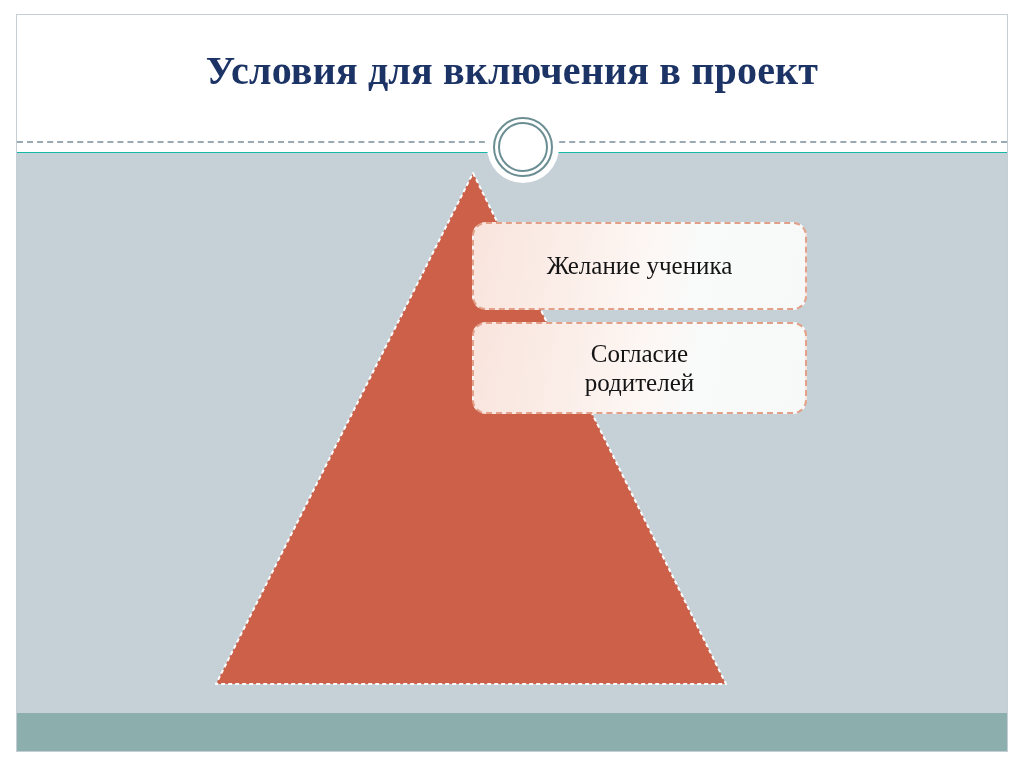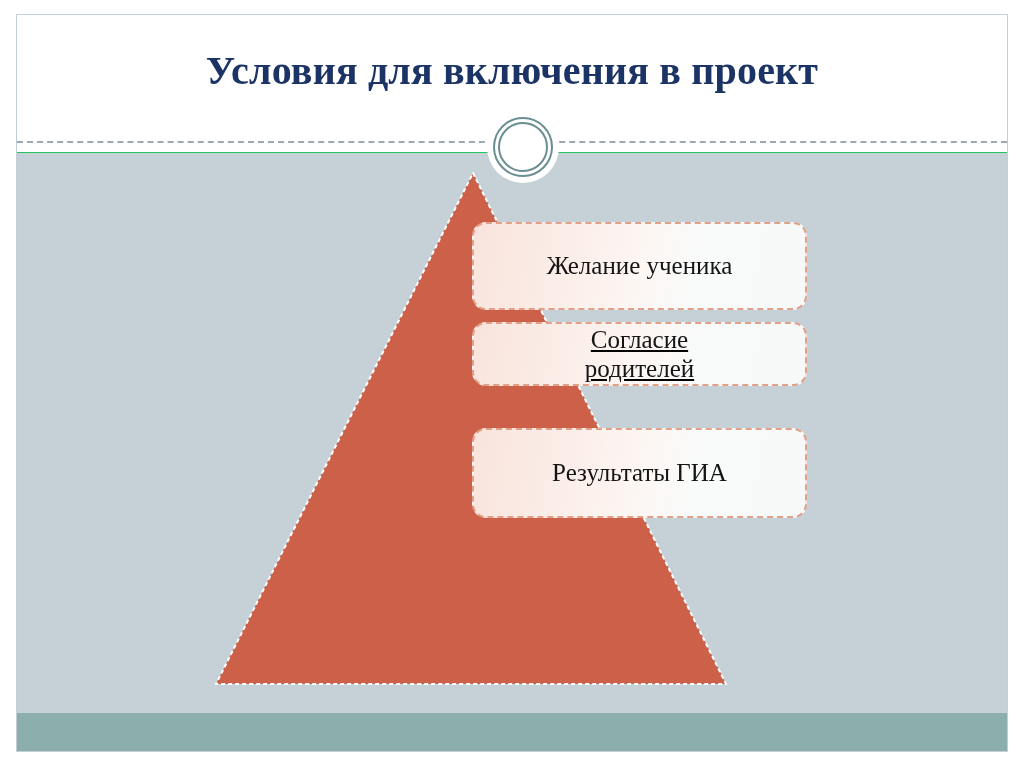--- a/index.html
+++ b/index.html
@@ -16,21 +16,21 @@
 
   
   #slide-frame {
     position: absolute;
     left: 16px;
     top: 14px;
     width: 992px;
     height: 738px;
     box-sizing: border-box;
     border: 1px solid #c3cfd4;
-    background: #22c55e;
+    background: #14b8a6;
     overflow: hidden;
   }
 
   
   #title-band {
     position: absolute;
     left: 0;
     top: 0;
     right: 0;
     height: 137px;
@@ -143,21 +143,21 @@
     z-index: 4;
   }
   .label-box .box-text {
     font-size: 25px;
     color: #141414;
     line-height: 1.18;
     padding: 0 14px;
     font-family: "Liberation Serif", "DejaVu Serif", serif;
   }
   #box-1 { top: 207px; height: 88px; }
-  #box-2 { top: 307px; height: 64px; text-decoration: underline; }
+  #box-2 { top: 307px; height: 92px; }
   #box-3 { top: 413px; height: 90px; }
   #box-4 { top: 516px; height: 91px; }
 </style>
 </head>
 <body>
 
 <div id="slide-frame">
 
   <div id="title-band">
     <div id="slide-title">Условия для включения в проект</div>
@@ -176,20 +176,17 @@
   </div>
 
   <div class="label-box" id="box-1">
     <div class="box-text">Желание ученика</div>
   </div>
 
   <div class="label-box" id="box-2">
     <div class="box-text">Согласие<br>родителей</div>
   </div>
 
-  <div class="label-box" id="box-3">
-    <div class="box-text">Результаты ГИА</div>
-  </div>
 
 
   <div id="footer-band"></div>
 
 </div>
 
 </body></html>

